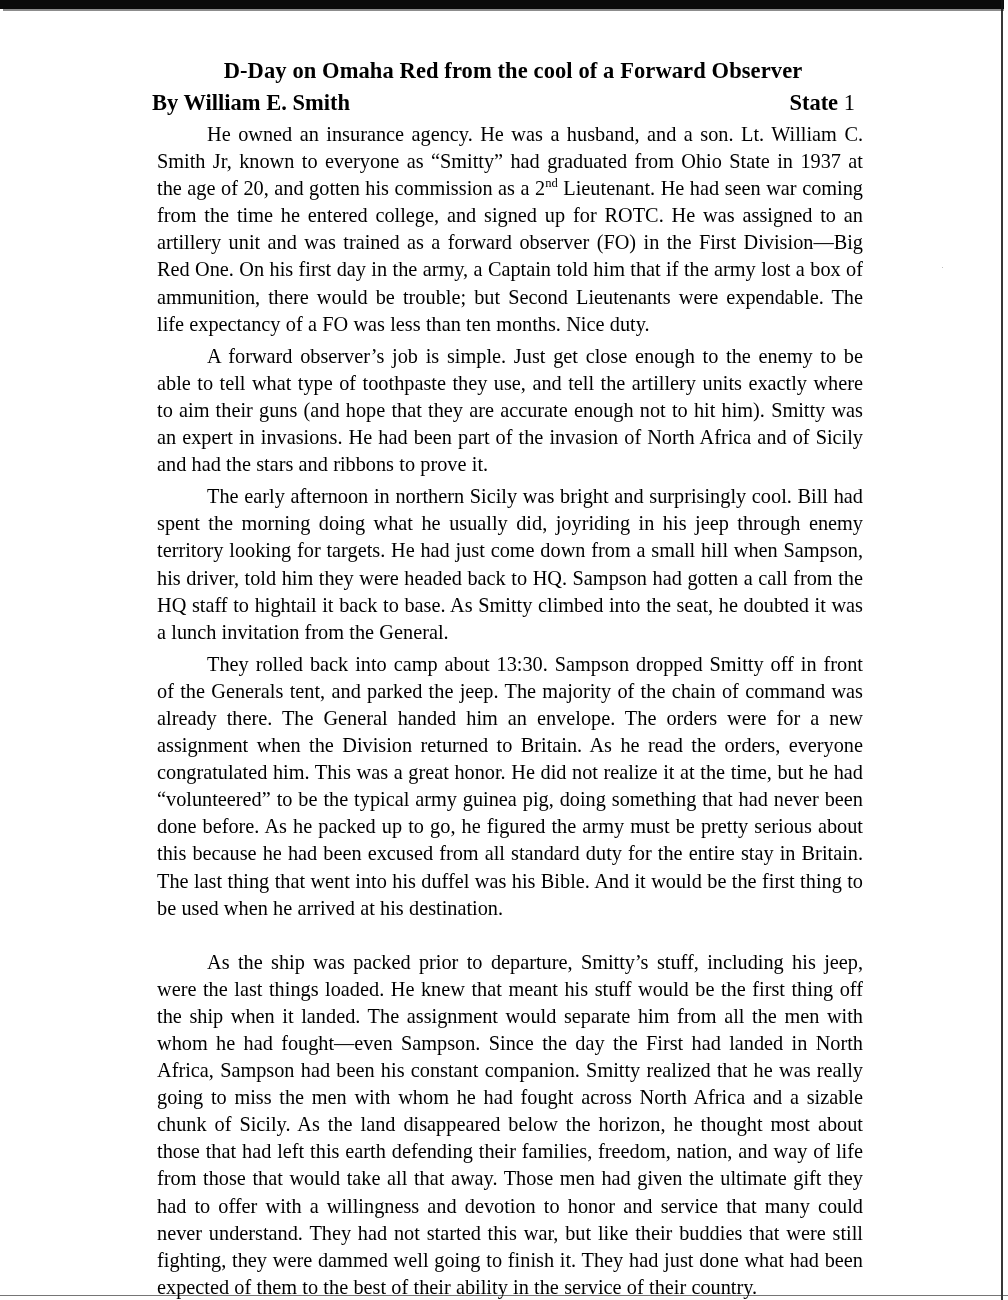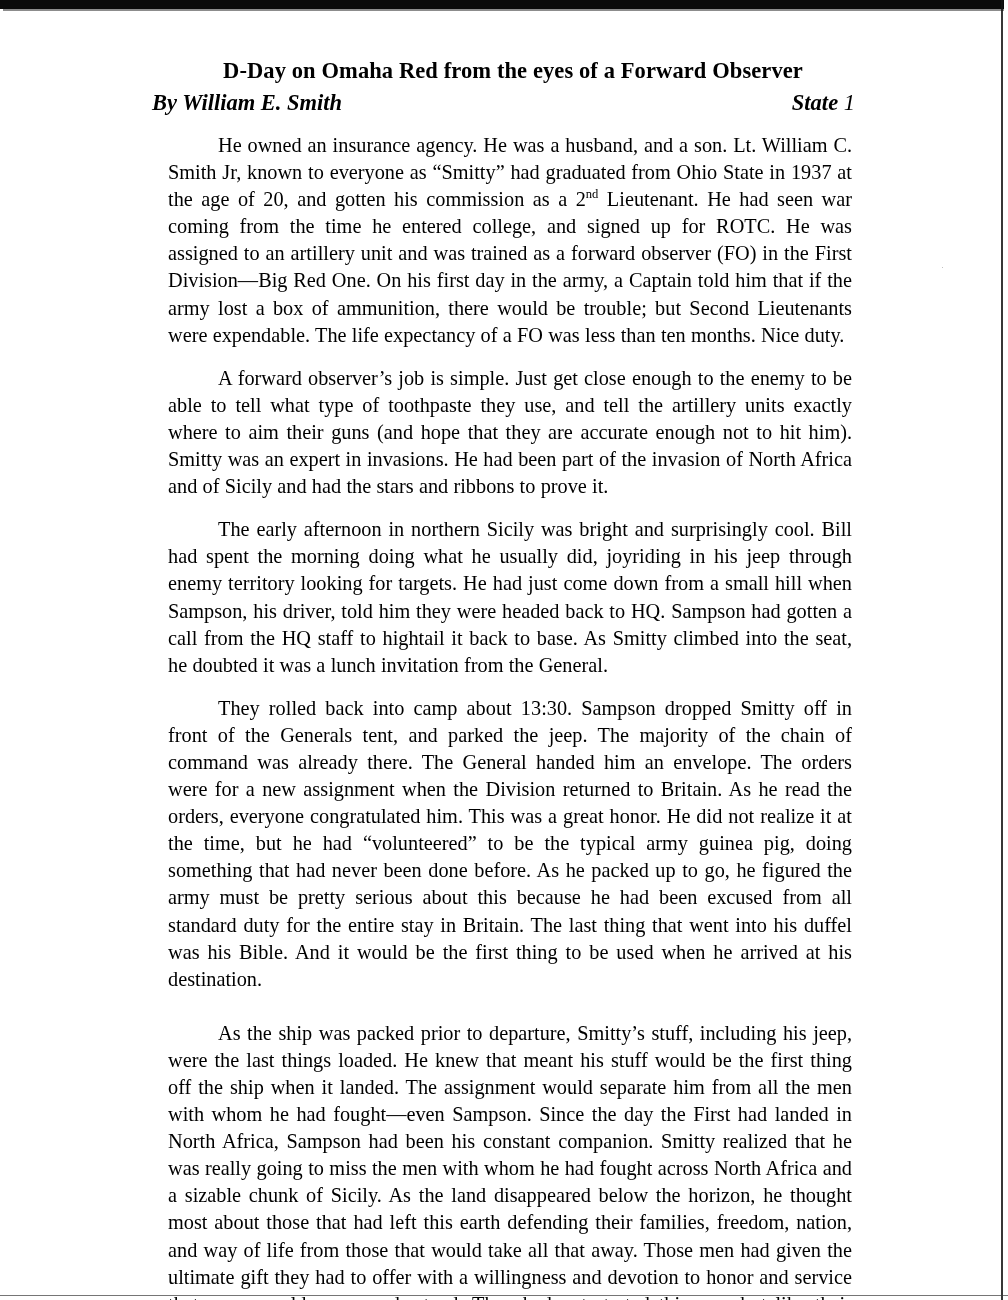--- a/index.html
+++ b/index.html
@@ -96,21 +96,20 @@
     letter-spacing: .1px;
     line-height: 29px;
     margin: 0;
     padding: 0 0 0 6px;
   }
   .byline-row {
     display: flex;
     align-items: flex-end;
     justify-content: space-between;
     margin-top: 3px;
-    font-style: italic;
   }
   .byline {
     font-size: 22.5px;
     font-weight: bold;
     line-height: 29px;
     white-space: nowrap;
   }
   .page-marker {
     font-size: 22.5px;
     line-height: 29px;
@@ -124,21 +123,21 @@
     font-weight: normal;
   }
 
   .body-block {
     position: absolute;
     left: 152px;
     top: 116px;
     width: 716px;
   }
   p.para {
-    margin: 16px;
+    margin: 5px;
     padding: 0;
     font-size: 20.3px;
     line-height: 27.1px;
     text-align: justify;
     text-indent: 50px;
     text-justify: inter-word;
     word-spacing: .2px;
   }
   p.para.spaced {
     margin-top: 27px;
@@ -155,21 +154,21 @@
 <div class="page">
 
   <div class="scan-top-band"></div>
   <div class="scan-left-edge"></div>
   <div class="scan-right-line"></div>
   <div class="scan-right-line2"></div>
   <div class="scan-bottom-line"></div>
   <div class="scan-speck">·</div>
 
   <div class="header-block">
-    <div class="doc-title">D-Day on Omaha Red from the eyes of a Forward Observer</div>
+    <div class="doc-title">D-Day on Omaha Red from the cool of a Forward Observer</div>
     <div class="byline-row">
       <div class="byline">By William E. Smith</div>
       <div class="page-marker"><span class="page-word">State</span><span class="page-num"> 1</span></div>
     </div>
   </div>
 
   <div class="body-block">
       <p class="para"><span>He owned an insurance agency.  He was a husband, and a son.  Lt. William C. Smith Jr, known to everyone as “Smitty” had graduated from Ohio State in 1937 at the age of 20, and gotten his commission as a 2</span><sup>nd</sup><span> Lieutenant.  He had seen war coming from the time he entered college, and signed up for ROTC.  He was assigned to an artillery unit and was trained as a forward observer (FO) in the First Division—Big Red One.  On his first day in the army, a Captain told him that if the army lost a box of ammunition, there would be trouble; but Second Lieutenants were expendable.  The life expectancy of a FO was less than ten months.  Nice duty.</span></p>
       <p class="para"><span>A forward observer’s job is simple.  Just get close enough to the enemy to be able to tell what type of toothpaste they use, and tell the artillery units exactly where to aim their guns (and hope that they are accurate enough not to hit him).  Smitty was an expert in invasions.  He had been part of the invasion of North Africa and of Sicily and had the stars and ribbons to prove it.</span></p>
       <p class="para"><span>The early afternoon in northern Sicily was bright and surprisingly cool.  Bill had spent the morning doing what he usually did, joyriding in his jeep through enemy territory looking for targets.  He had just come down from a small hill when Sampson, his driver, told him they were headed back to HQ.   Sampson had gotten a call from the HQ staff to hightail it back to base.  As Smitty climbed into the seat, he doubted it was a lunch invitation from the General.</span></p>

